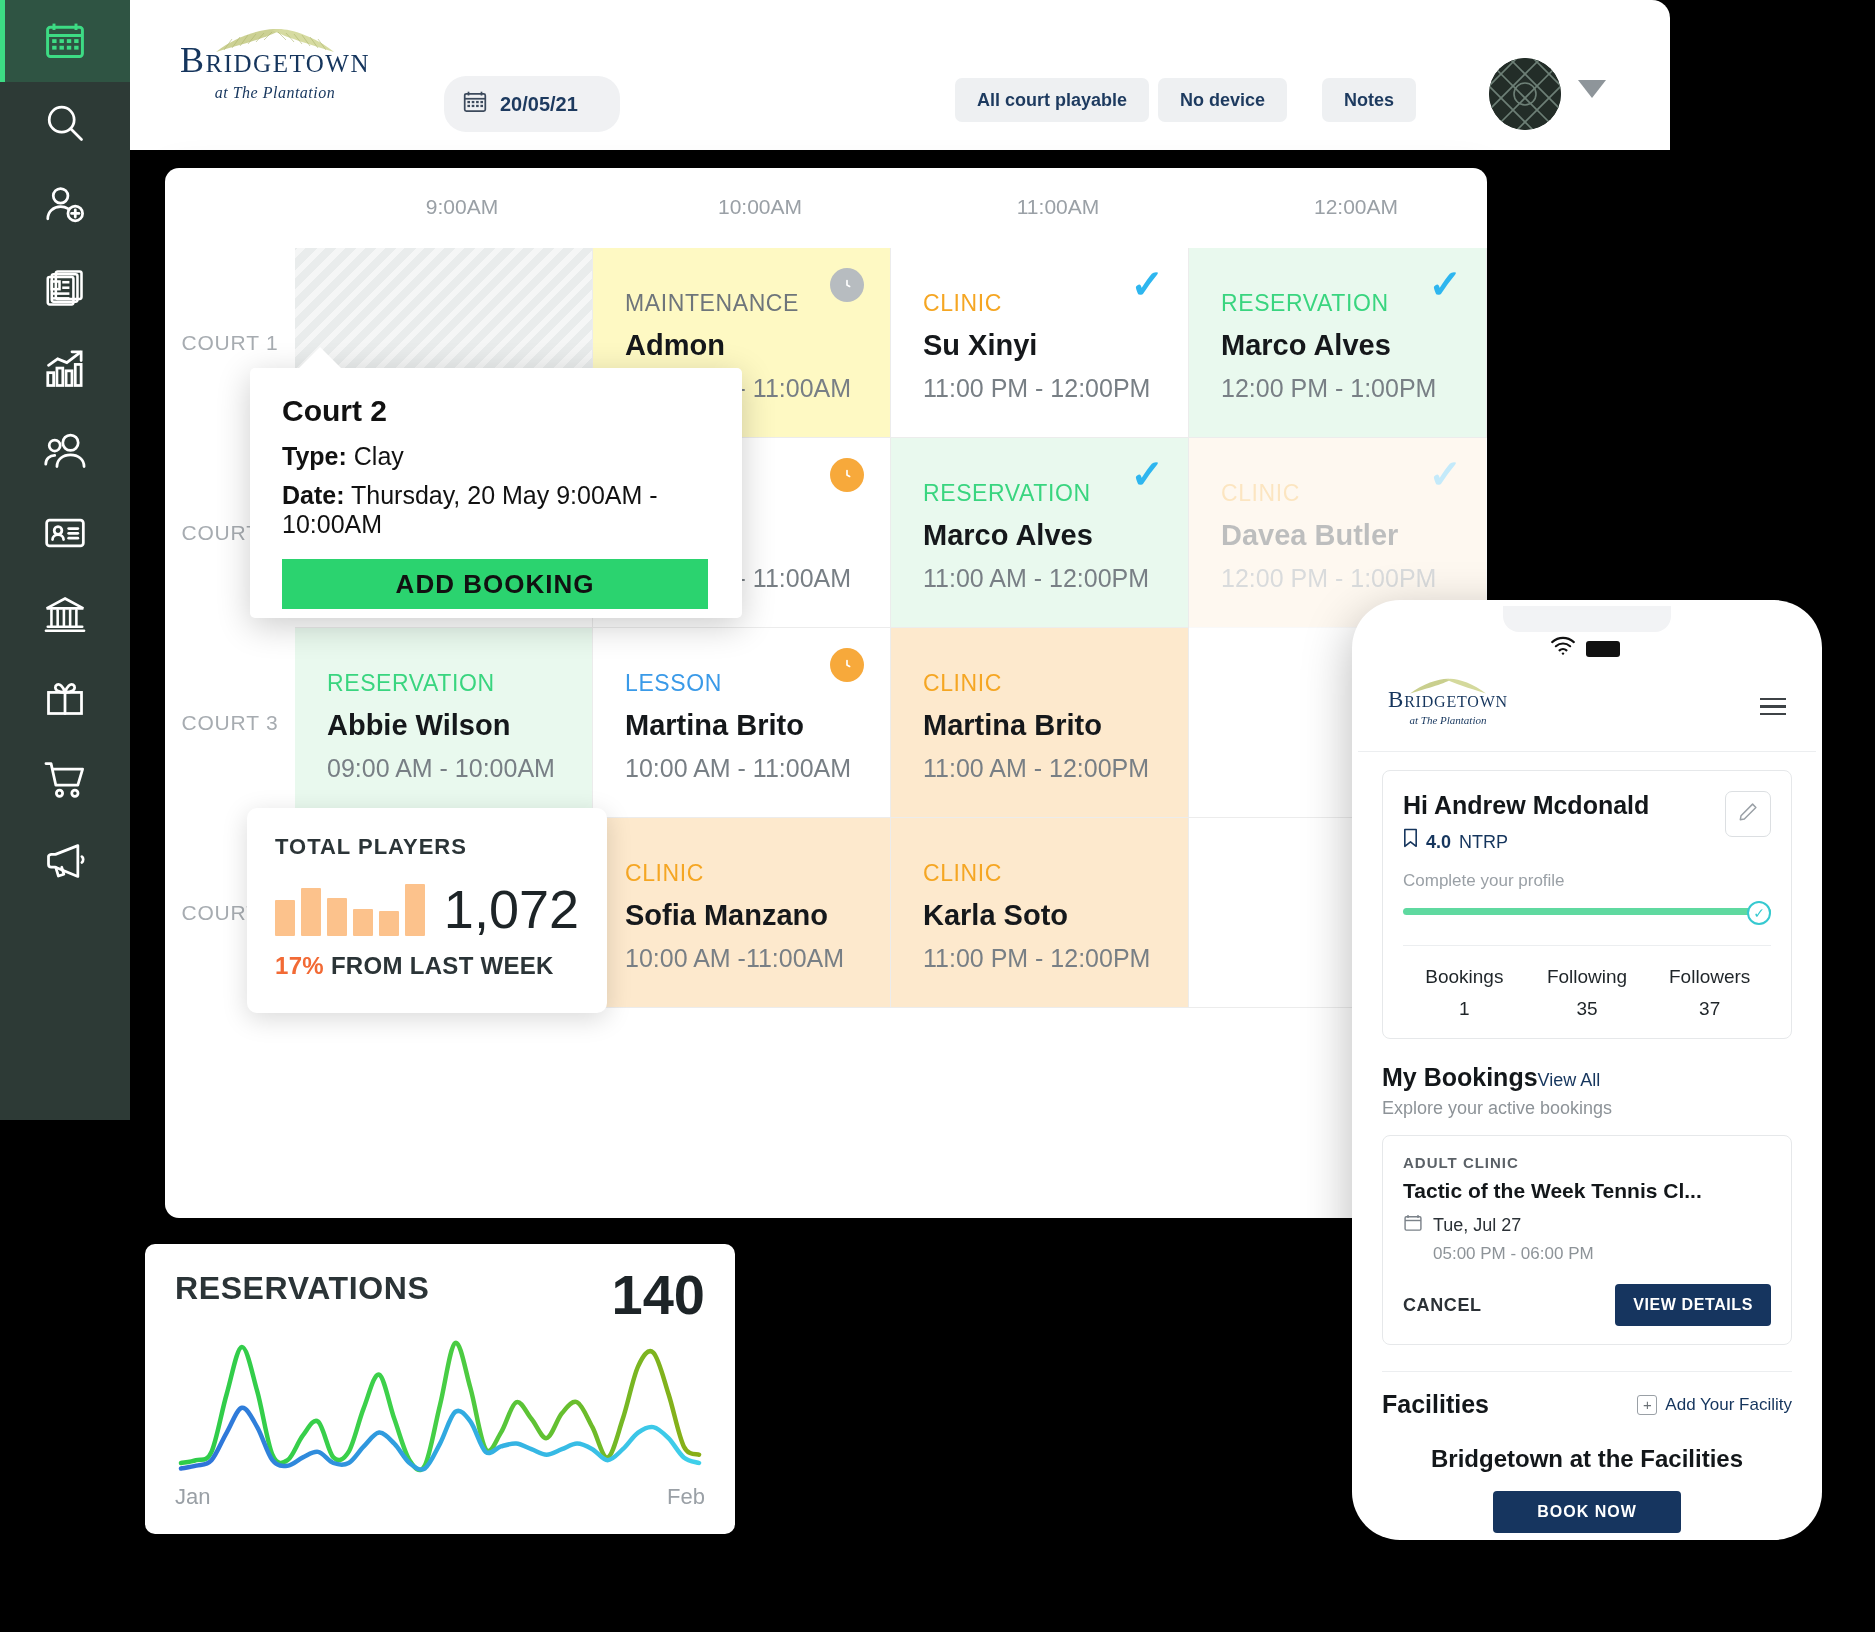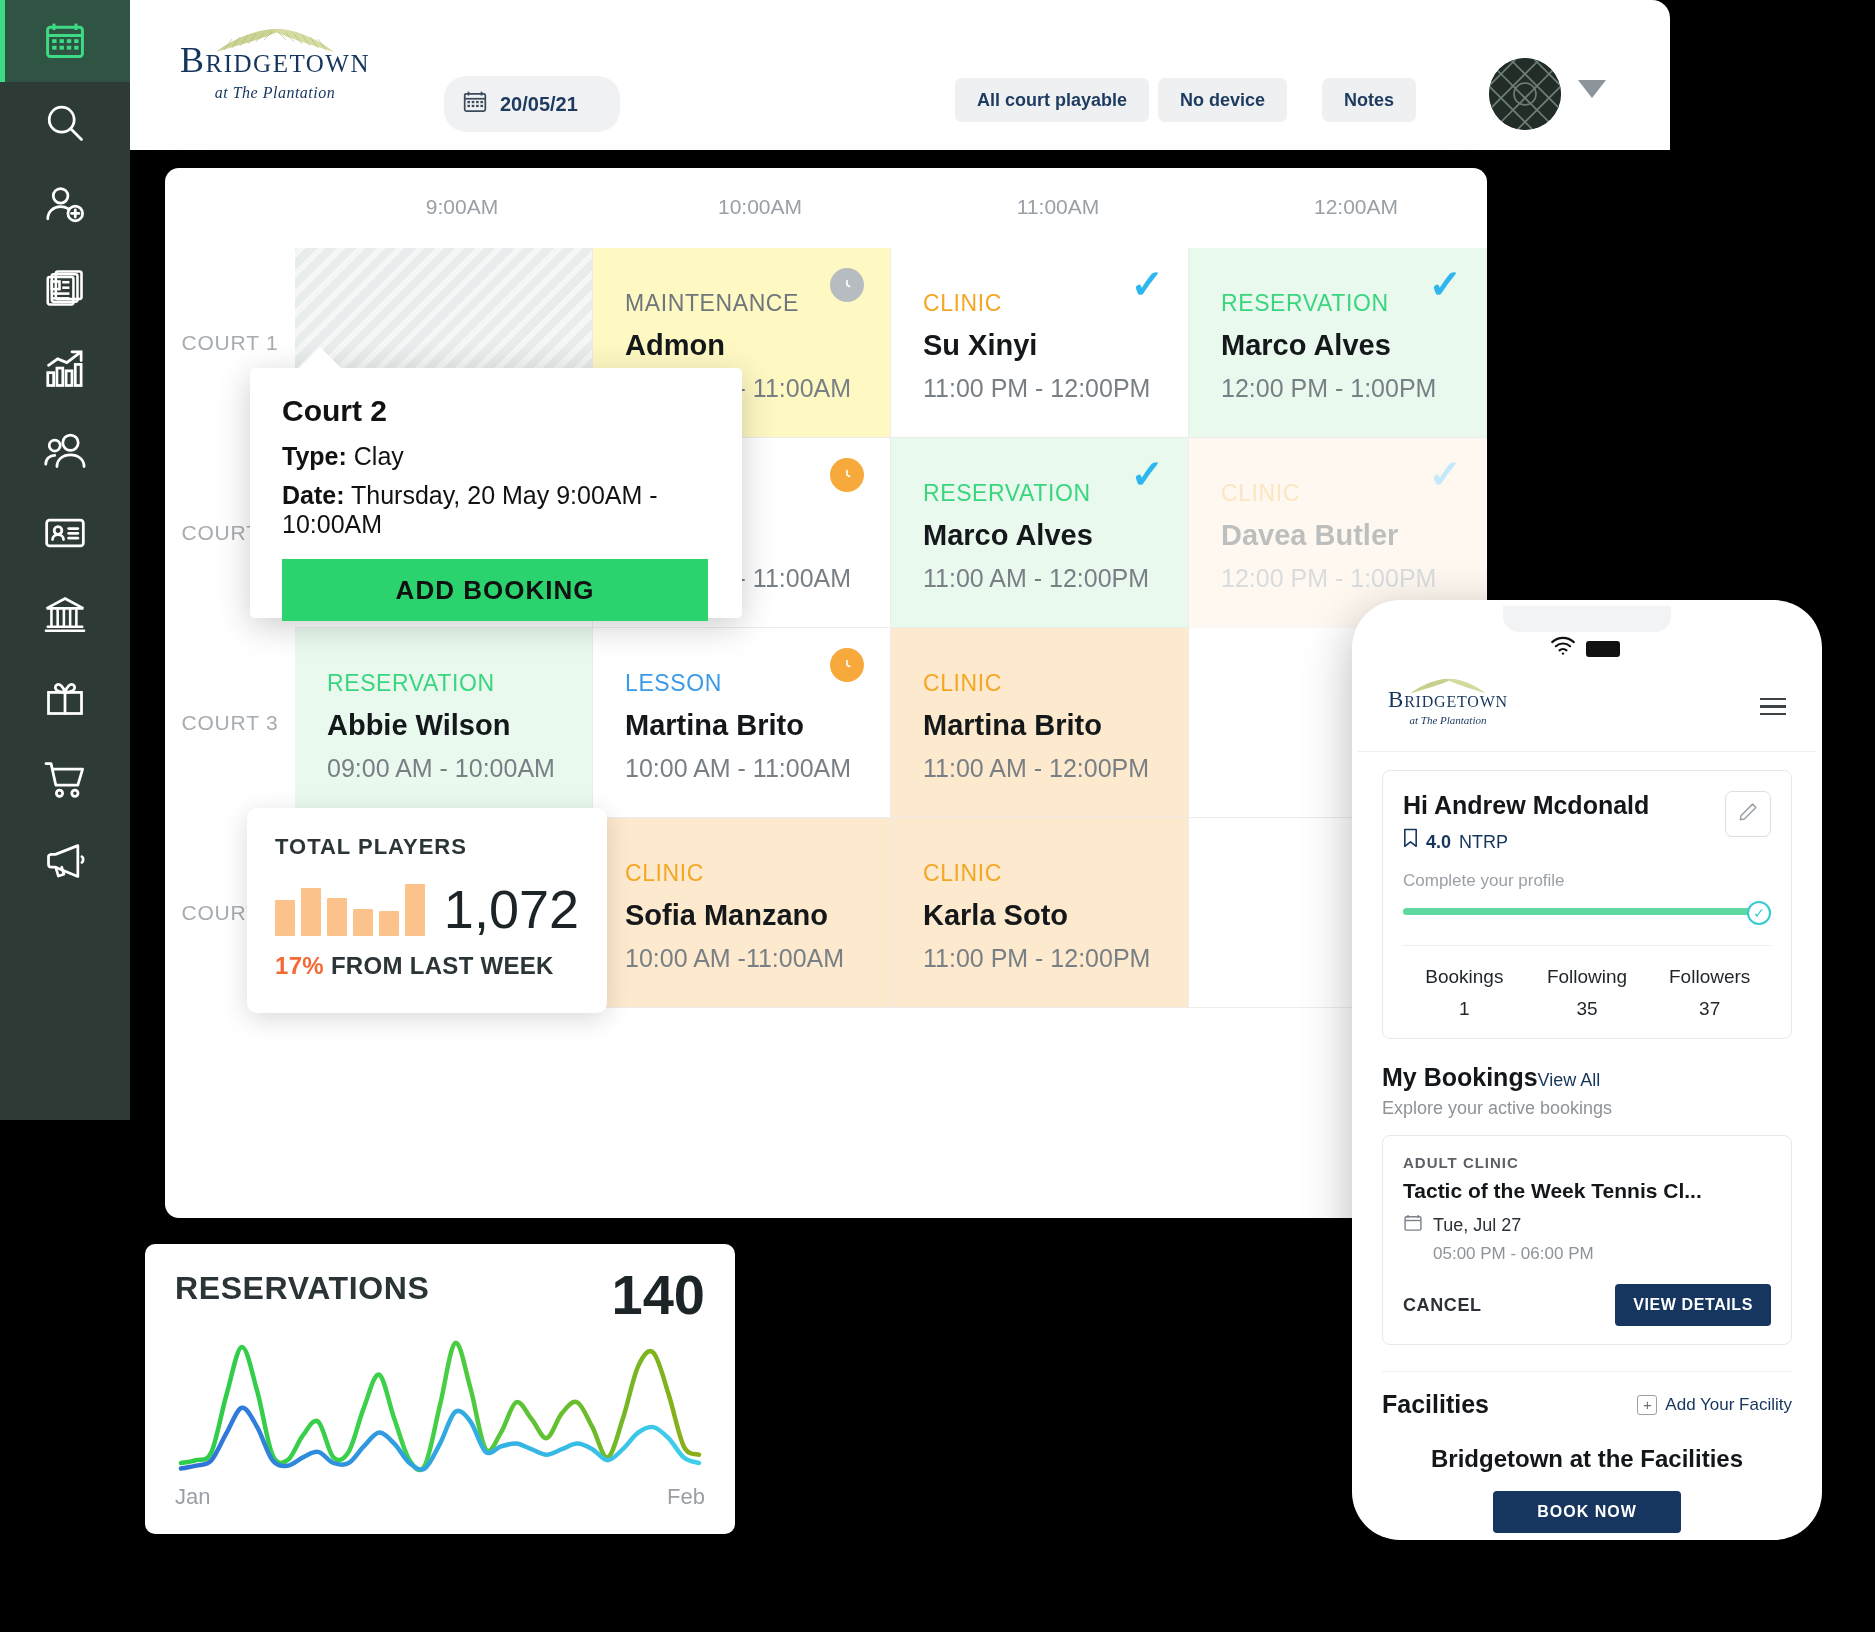--- a/index.html
+++ b/index.html
@@ -171,21 +171,21 @@
   .popover::before {
     content: ""; position: absolute; left: 48px; top: -21px;
     border-left: 22px solid transparent;
     border-right: 22px solid transparent;
     border-bottom: 22px solid #ffffff;
   }
   .pop-title { font-size: 30px; font-weight: bold; color: #111; margin-bottom: 14px; }
   .pop-row { font-size: 25px; color: #111; margin-bottom: 10px; }
   .pop-row b { font-weight: bold; }
   .pop-btn {
-    margin-top: 20px; width: 426px; height: 62px;
+    margin-top: 20px; width: 426px; height: 50px;
     background: #2bd36f; color: #111;
     display: flex; align-items: center; justify-content: center;
     font-size: 26px; font-weight: bold; letter-spacing: 1px;
     cursor: pointer; border: none;
   }
 
   
   .players-card {
     position: absolute; left: 247px; top: 808px;
     width: 360px; height: 205px;

